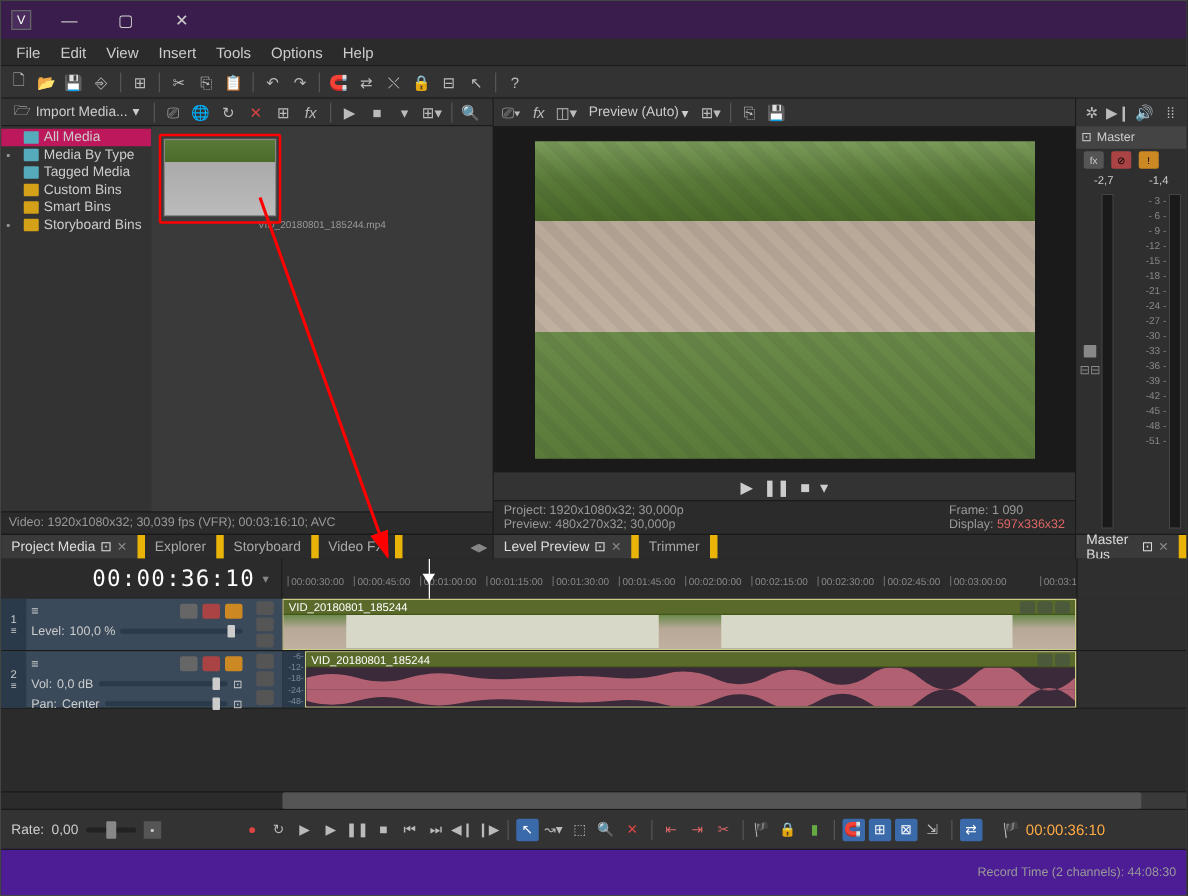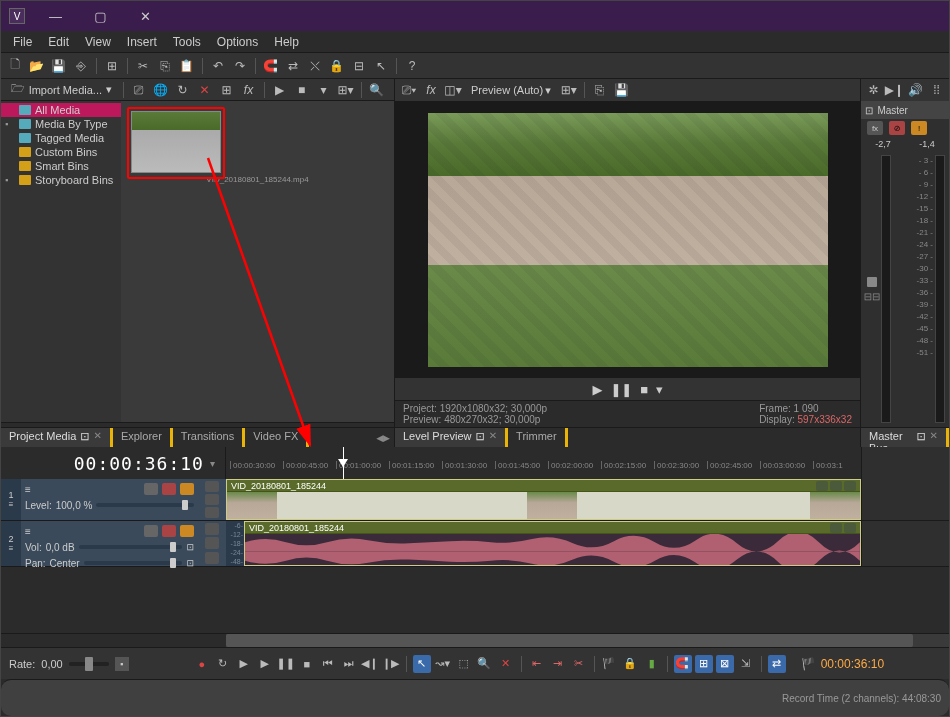--- a/index.html
+++ b/index.html
@@ -25,21 +25,21 @@
 .tree-item.selected { background: #be185d; }
 .tree-icon { width: 12px; height: 10px; background: #d4a017; border-radius: 1px; }
 .tree-icon.cyan { background: #5ab; }
 .tree-exp { width: 10px; font-size: 9px; color: #999; }
 .media-bin { flex: 1; background: #3a3a3a; padding: 8px; position: relative; }
 .thumb-highlight { position: absolute; top: 6px; left: 6px; width: 98px; height: 72px; border: 2px solid #ff0000; border-radius: 2px; }
 .media-thumb { width: 90px; height: 62px; background: linear-gradient(to bottom, #5a7a3a 0%, #4a6a2a 30%, #aaa 30%, #bbb 100%); border: 1px solid #888; position: relative; margin: 2px; }
 .thumb-label { font-size: 8px; color: #999; text-align: center; margin-top: 2px; }
 .media-status { font-size: 10px; color: #999; padding: 2px 6px; line-height: 1.3; border-top: 1px solid #1a1a1a; }
 .panel-tabs { height: 20px; background: #2b2b2b; display: flex; font-size: 11px; color: #aaa; border-top: 1px solid #1a1a1a; }
-.panel-tab { padding: 2px 8px; display: flex; align-items: flex-start; gap: 4px; border-right: 3px solid #eab308; }
+.panel-tab { padding: 2px 8px; display: flex; align-items: center; gap: 4px; border-right: 6px solid #eab308; }
 .panel-tab.active { background: #3a3a3a; color: #ddd; }
 .tab-close { font-size: 10px; color: #888; }
 .preview-panel { flex: 1; display: flex; flex-direction: column; border-right: 1px solid #1a1a1a; }
 .preview-toolbar { height: 22px; background: #333; display: flex; align-items: center; padding: 0 4px; gap: 2px; font-size: 11px; color: #ccc; }
 .preview-dropdown { padding: 0 6px; display: flex; align-items: center; gap: 2px; }
 .preview-video { flex: 1; background: #1a1a1a; display: flex; align-items: center; justify-content: center; padding: 4px; }
 .video-frame { width: 400px; height: 254px; background: linear-gradient(to bottom, #7a9a5a 0%, #5a7a3a 12%, #4a6a2a 25%, #b8a898 25%, #c0b0a0 60%, #6a8a4a 60%, #5a7a3a 100%); position: relative; }
 .video-frame::before { content: ""; position: absolute; inset: 0; background: repeating-linear-gradient(45deg, transparent, transparent 8px, rgba(0,0,0,0.05) 8px, rgba(0,0,0,0.05) 16px); }
 .transport { height: 22px; background: #333; display: flex; align-items: center; justify-content: center; gap: 8px; color: #ccc; font-size: 13px; }
 .preview-status { display: flex; font-size: 10px; color: #999; padding: 2px 8px; border-top: 1px solid #1a1a1a; }
@@ -89,21 +89,21 @@
 .scroll-track { flex: 1; margin-left: 225px; background: #3a3a3a; position: relative; }
 .scroll-thumb { position: absolute; left: 0; width: 95%; height: 100%; background: #555; border-radius: 2px; }
 .bottom-toolbar { height: 32px; background: #333; display: flex; align-items: center; padding: 0 8px; gap: 4px; border-top: 1px solid #1a1a1a; font-size: 11px; color: #ccc; }
 .rate-box { display: flex; align-items: center; gap: 6px; }
 .rate-slider { width: 40px; height: 4px; background: #222; border-radius: 2px; position: relative; }
 .rate-slider::after { content: ""; position: absolute; left: 50%; top: -5px; width: 8px; height: 14px; background: #888; border-radius: 1px; transform: translateX(-50%); }
 .bottom-icons { display: flex; gap: 3px; align-items: center; margin-left: auto; }
 .bot-btn { width: 18px; height: 18px; display: flex; align-items: center; justify-content: center; color: #bbb; font-size: 11px; border-radius: 2px; }
 .bot-btn.blue { background: #3a6aaa; color: #fff; }
 .bot-timecode { color: #fa4; font-family: monospace; font-size: 12px; margin-left: 12px; display: flex; align-items: center; gap: 4px; }
-.statusbar { height: 20px; background: #404040; display: flex; align-items: center; justify-content: flex-end; padding: 18px 8px; font-size: 10px; color: #999; border-top: 1px solid #1a1a1a; border-radius: 10px; }
+.statusbar { height: 20px; background: #4c1d95; display: flex; align-items: center; justify-content: flex-end; padding: 18px 8px; font-size: 10px; color: #999; border-top: 1px solid #1a1a1a; }
 .annotation-arrow { position: absolute; pointer-events: none; z-index: 100; }
 </style>
 </head>
 <body>
 
 <div class="window">
 
   <div class="titlebar">
     <div class="app-icon">V</div>
     <div class="win-btns">
@@ -207,32 +207,33 @@
             <span>Storyboard Bins</span>
           </div>
         </div>
         <div class="media-bin">
           <div class="thumb-highlight"></div>
           <div class="media-thumb"></div>
           <div class="thumb-label">VID_20180801_185244.mp4</div>
         </div>
       </div>
       <div class="media-status">
+        <div>Video: 1920x1080x32; 30,039 fps (VFR); 00:03:16:10; AVC</div>
       </div>
       <div class="panel-tabs">
         <div class="panel-tab active">
           <span>Project Media</span>
           <span>⊡</span>
           <span class="tab-close">✕</span>
         </div>
         <div class="panel-tab">
             <span>Explorer</span>
           </div>
         <div class="panel-tab">
-            <span>Transitions</span>
+            <span>Storyboard</span>
           </div>
         <div class="panel-tab">
             <span>Video FX</span>
           </div>
         <div style="flex:1;display:flex;justify-content:flex-end;align-items:center;padding-right:4px">
           <span style="font-size:9px;color:#888">◀</span>
           <span style="font-size:9px;color:#888">▶</span>
         </div>
       </div>
     </div>
@@ -358,21 +359,21 @@
         <div class="ruler-tick" style="left:57px">00:00:45:00</div>
         <div class="ruler-tick" style="left:110px">00:01:00:00</div>
         <div class="ruler-tick" style="left:163px">00:01:15:00</div>
         <div class="ruler-tick" style="left:216px">00:01:30:00</div>
         <div class="ruler-tick" style="left:269px">00:01:45:00</div>
         <div class="ruler-tick" style="left:322px">00:02:00:00</div>
         <div class="ruler-tick" style="left:375px">00:02:15:00</div>
         <div class="ruler-tick" style="left:428px">00:02:30:00</div>
         <div class="ruler-tick" style="left:481px">00:02:45:00</div>
         <div class="ruler-tick" style="left:534px">00:03:00:00</div>
-        <div class="ruler-tick" style="left:587px">00:03:1</div>
+        <div class="ruler-tick" style="left:606px">00:03:1</div>
       </div>
       <div style="width:88px;background:#2f2f2f;border-left:1px solid #1a1a1a"></div>
     </div>
 
     <div class="tracks">
       <div style="display:flex;flex-direction:column;flex:1">
 
         <div class="track-row video-track">
           <div class="track-header">
             <div class="track-num">

